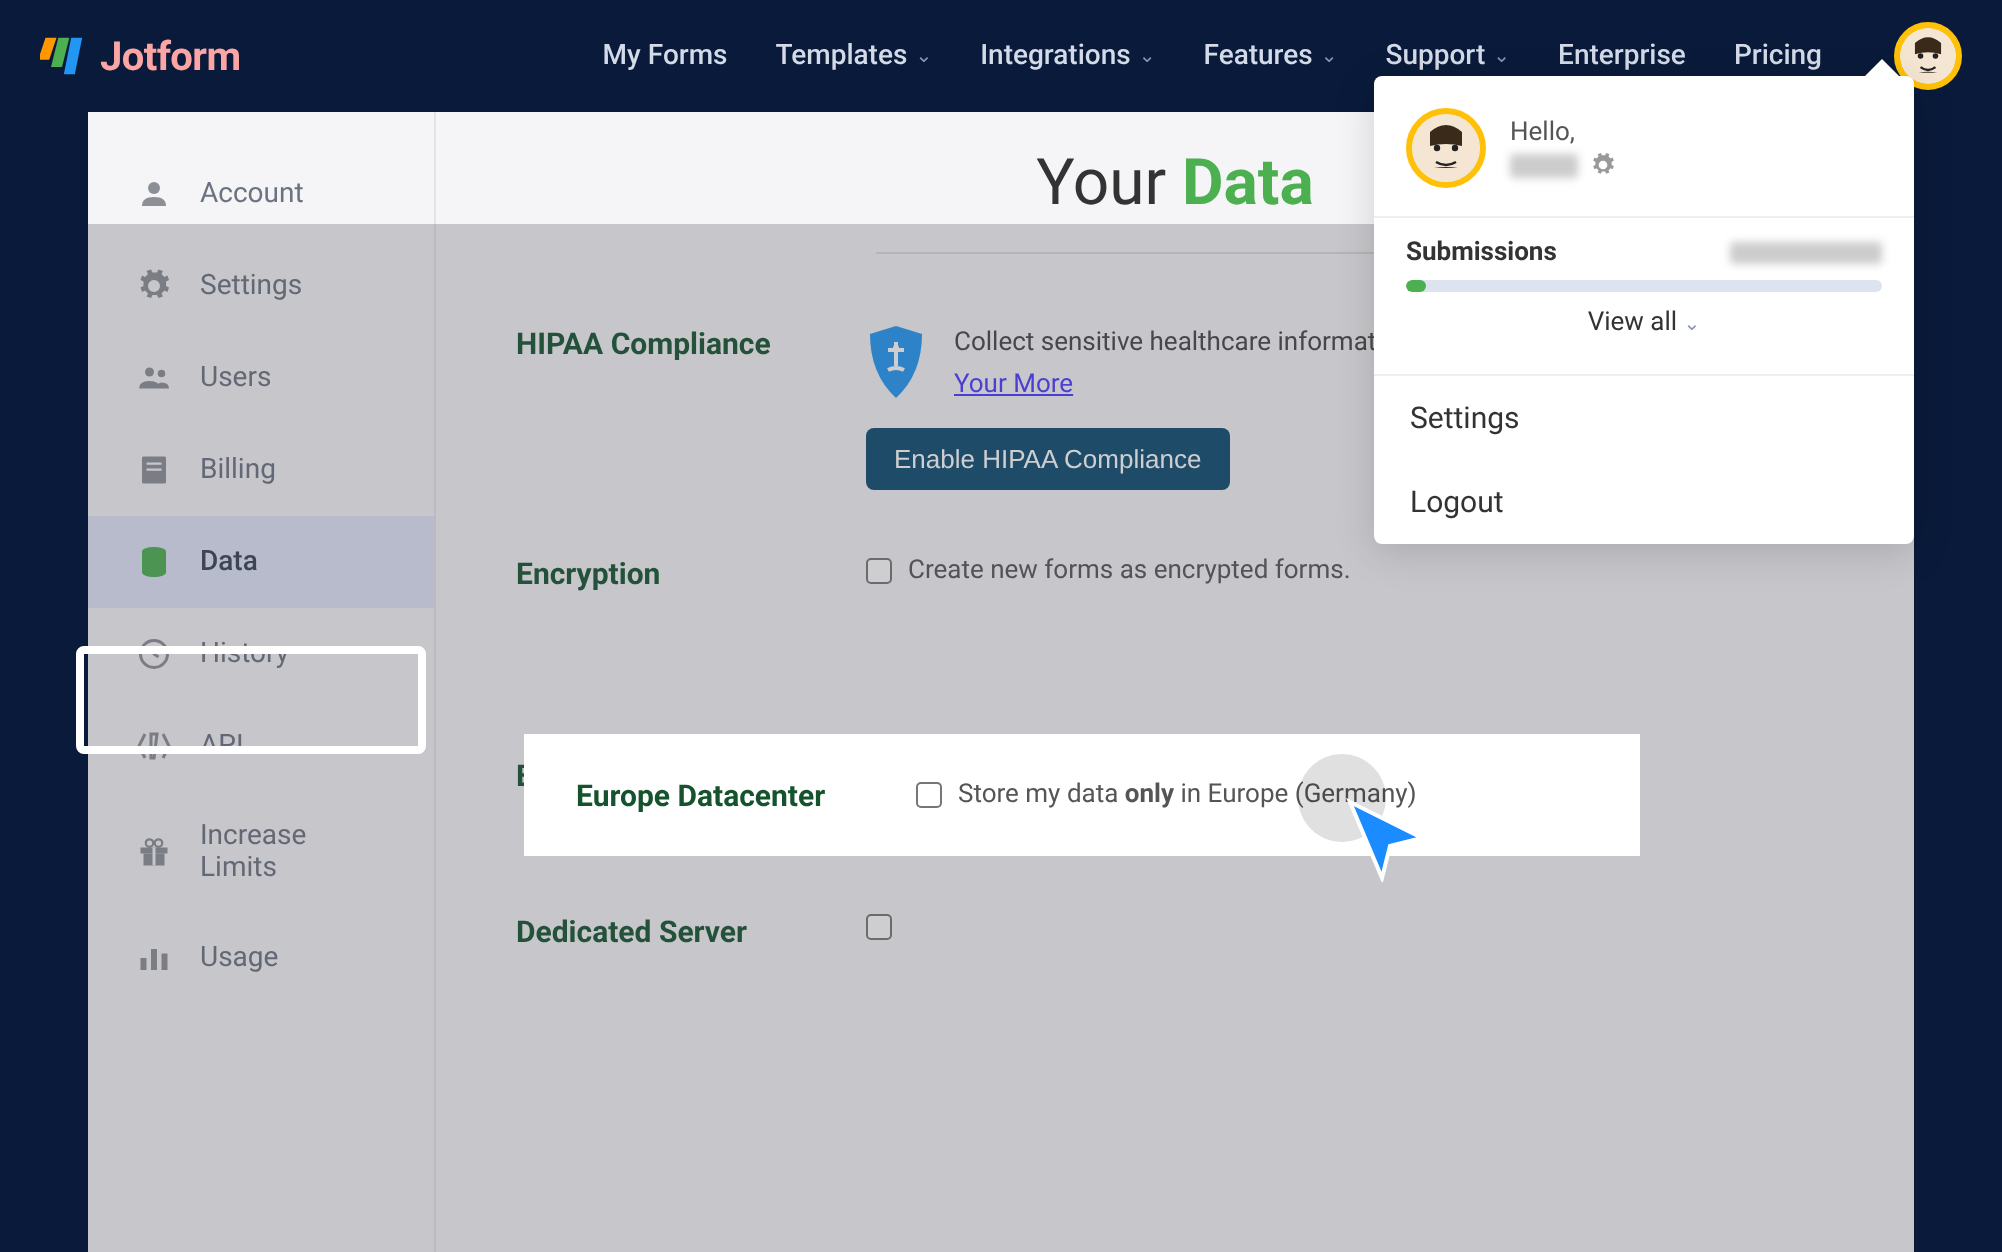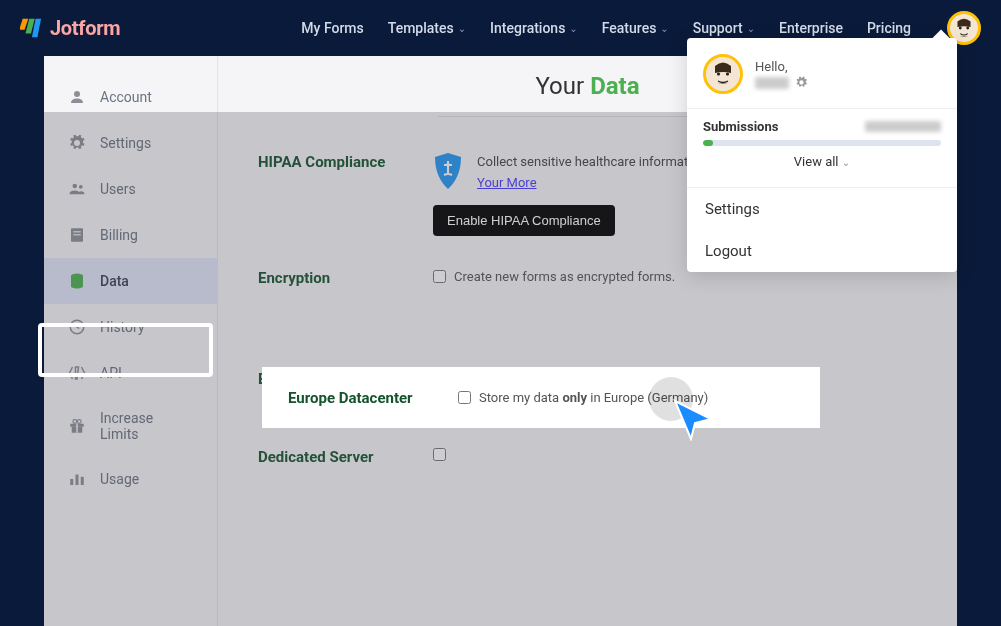--- a/index.html
+++ b/index.html
@@ -22,33 +22,33 @@
     .sidebar-item { display: flex; align-items: center; gap: 14px; padding: 14px 24px; cursor: pointer; color: #6b7280; font-size: 14px; }
     .sidebar-item.active { background: #e1e5f7; }
     .sidebar-item.active .si-text { color: #374151; font-weight: 500; }
     .sidebar-item.active .si-icon { color: #4caf50; }
     .si-icon { width: 18px; height: 18px; color: #8c8f96; flex-shrink: 0; }
     .si-text { font-size: 14px; }
     
     .sidebar-highlight { position: absolute; left: 38px; top: 267px; width: 175px; height: 54px; border: 4px solid #fff; border-radius: 4px; pointer-events: none; z-index: 20; }
     
     .main { flex: 1; padding: 16px 40px; position: relative; }
-    .page-title { font-size: 24px; font-weight: 400; color: #333; text-align: center; margin-bottom: 8px; }
+    .page-title { font-size: 32px; font-weight: 400; color: #333; text-align: center; margin-bottom: 8px; }
     .page-title .accent { color: #4caf50; font-weight: 700; }
     .title-divider { border: none; border-top: 1px solid #ddd; margin: 16px -40px 20px 180px; }
     
     .section { display: flex; padding: 16px 0; border-bottom: 1px solid transparent; }
     .section-label { width: 175px; font-weight: 700; font-size: 15px; color: #14532d; flex-shrink: 0; }
     .section-body { flex: 1; }
     
     .hipaa-row { display: flex; gap: 14px; align-items: flex-start; }
     .shield { width: 30px; height: 36px; flex-shrink: 0; }
     .hipaa-text { font-size: 13px; color: #444; line-height: 1.4; }
     .learn-more { color: #4a3aff; font-size: 13px; text-decoration: underline; cursor: pointer; display: inline-block; margin-top: 4px; }
-    .btn-green { background: #000000; color: #fff; border: none; padding: 8px 14px; border-radius: 4px; font-size: 13px; cursor: pointer; margin-top: 14px; text-align: center; }
+    .btn-green { background: #0c4a6e; color: #fff; border: none; padding: 8px 14px; border-radius: 4px; font-size: 13px; cursor: pointer; margin-top: 14px; text-align: center; }
     
     .checkbox-row { display: flex; align-items: center; gap: 8px; font-size: 13px; color: #555; }
     .checkbox-row input { width: 13px; height: 13px; }
     
     .europe-highlight { position: absolute; left: 262px; top: 311px; width: 558px; height: 61px; background: #fff; z-index: 15; display: flex; align-items: center; padding: 0 26px; }
     .europe-highlight .section-label { width: 170px; }
     
     .cursor-ripple { position: absolute; width: 44px; height: 44px; border-radius: 50%; background: rgba(0,0,0,0.12); z-index: 18; }
     .cursor-arrow { position: absolute; z-index: 25; width: 42px; height: 42px; }
     

